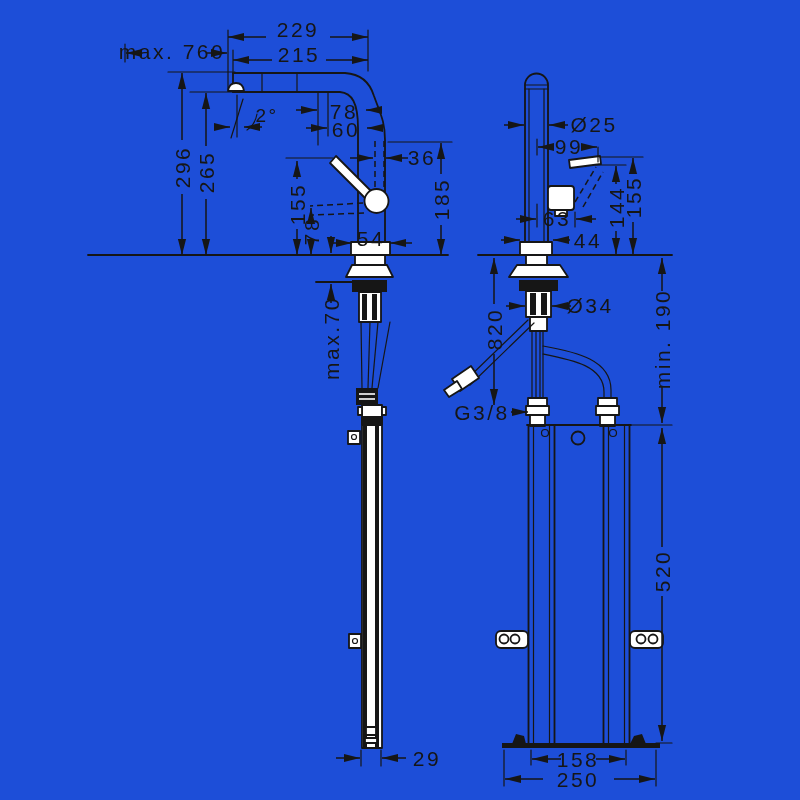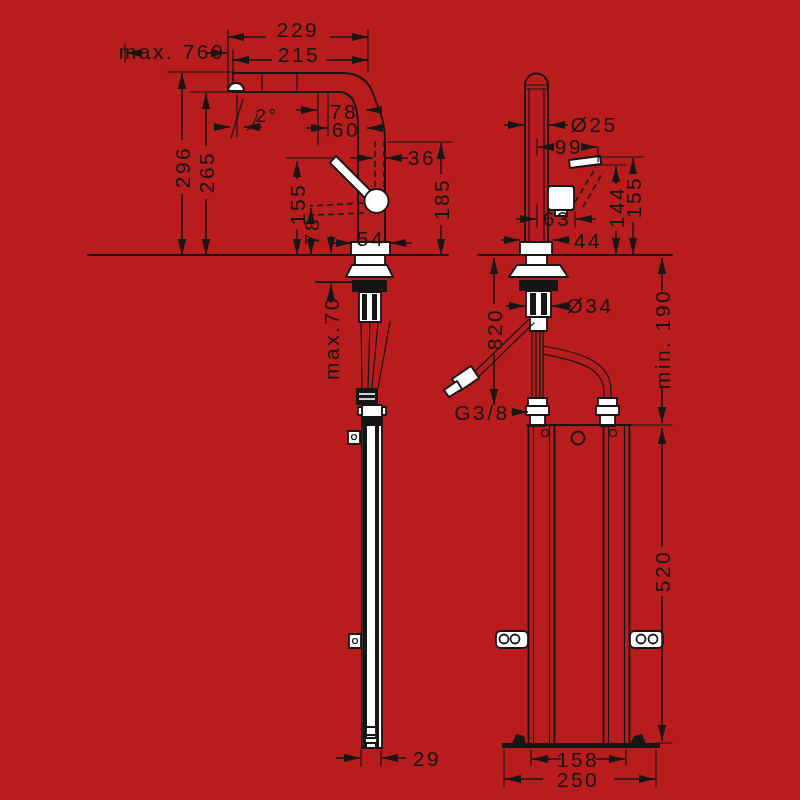--- a/index.html
+++ b/index.html
@@ -1,16 +1,16 @@
 <!DOCTYPE html>
 <html><head>
 <meta charset="utf-8">
 <style>
   html,body{margin:0;padding:0;background:#ffffff;}
-  .stage{width:800px;height:800px;position:relative;background:#b91c1c;}
+  .stage{width:800px;height:800px;position:relative;background:#1d4ed8;}
   svg{display:block;}
   .outl{fill:none;stroke:#161616;stroke-width:1.8;stroke-linejoin:round;stroke-linecap:round;}
   .thin{fill:none;stroke:#161616;stroke-width:1.2;stroke-linecap:round;}
   .fillw{fill:#ffffff;stroke:#161616;stroke-width:1.8;stroke-linejoin:round;}
   .dark{fill:#161616;stroke:none;}
   .dim{fill:none;stroke:#161616;stroke-width:1.5;}
   .dash{fill:none;stroke:#161616;stroke-width:1.5;stroke-dasharray:6 4;}
   .wnotch{stroke:#ffffff;stroke-width:1.6;}
   .lbl{font-family:"Liberation Sans",sans-serif;font-size:21px;letter-spacing:2.5px;
        fill:#161616;text-anchor:middle;dominant-baseline:central;}

